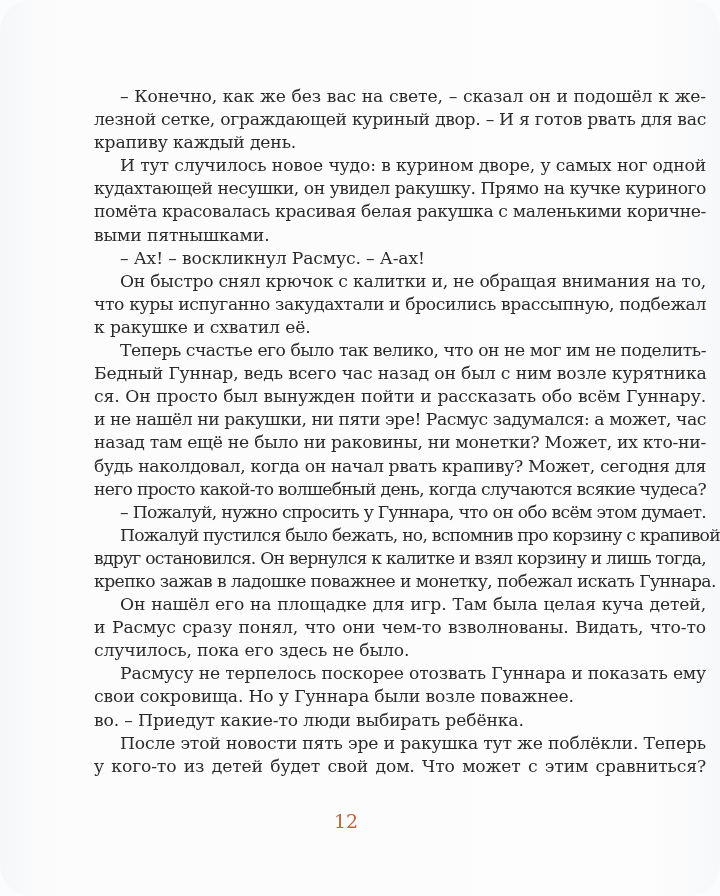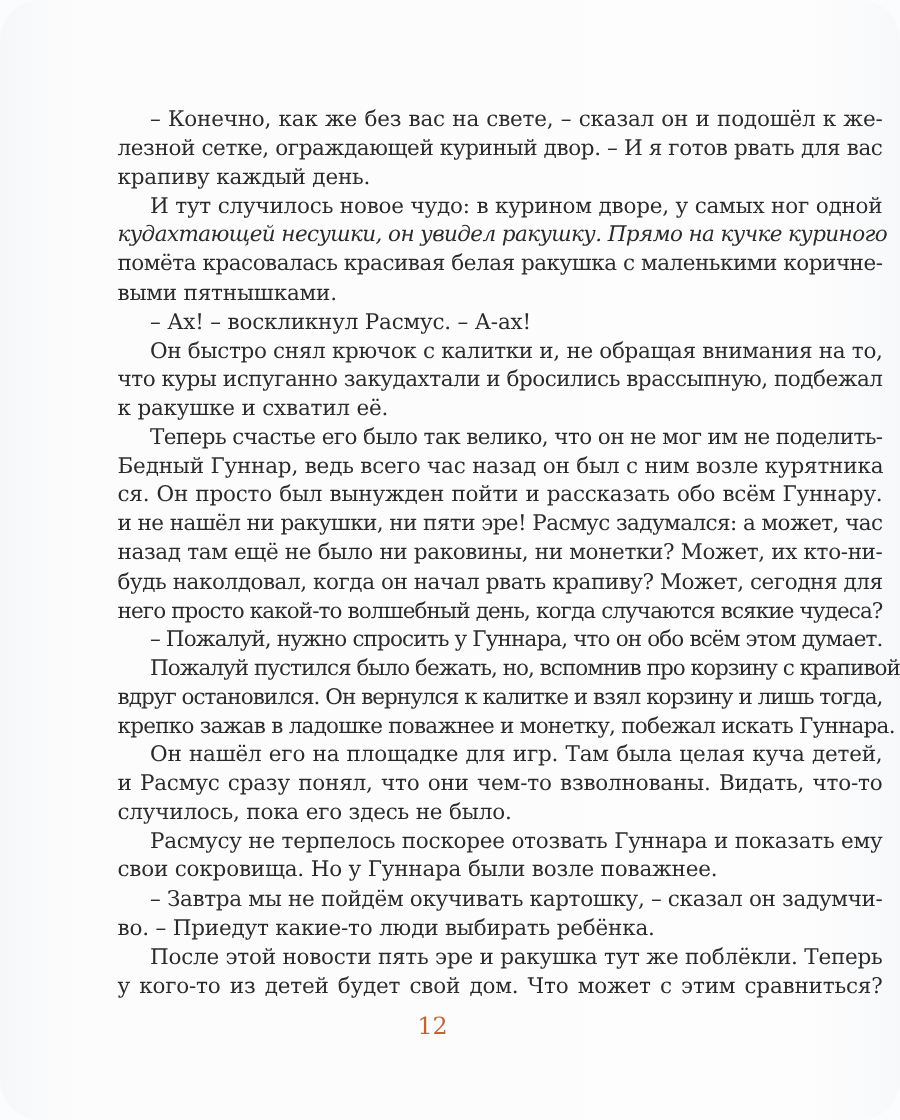--- a/index.html
+++ b/index.html
@@ -44,21 +44,21 @@
   </style>
 </head>
 <body>
 
 <div class="page">
   <div class="text-block" id="text-block">
       <span class="line indent">– Конечно, как же без вас на свете, – сказал он и подошёл к же-</span>
       <span class="line" style="letter-spacing: -0.297px;">лезной сетке, ограждающей куриный двор. – И я готов рвать для вас</span>
       <span class="line last">крапиву каждый день.</span>
       <span class="line indent">И тут случилось новое чудо: в курином дворе, у самых ног одной</span>
-      <span class="line" style="letter-spacing: -0.467px; font-style: italic;">кудахтающей несушки, он увидел ракушку. Прямо на кучке куриного</span>
+      <span class="line" style="letter-spacing: -0.467px;">кудахтающей несушки, он увидел ракушку. Прямо на кучке куриного</span>
       <span class="line" style="letter-spacing: -0.37px;">помёта красовалась красивая белая ракушка с маленькими коричне-</span>
       <span class="line last">выми пятнышками.</span>
       <span class="line indent last">– Ах! – воскликнул Расмус. – А-ах!</span>
       <span class="line indent" style="letter-spacing: -0.252px;">Он быстро снял крючок с калитки и, не обращая внимания на то,</span>
       <span class="line" style="letter-spacing: -0.382px;">что куры испуганно закудахтали и бросились врассыпную, подбежал</span>
       <span class="line last">к ракушке и схватил её.</span>
       <span class="line indent" style="letter-spacing: -0.471px;">Теперь счастье его было так велико, что он не мог им не поделить-</span>
       <span class="line">Бедный Гуннар, ведь всего час назад он был с ним возле курятника</span>
       <span class="line">ся. Он просто был вынужден пойти и рассказать обо всём Гуннару.</span>
       <span class="line" style="letter-spacing: -0.451px;">и не нашёл ни ракушки, ни пяти эре! Расмус задумался: а может, час</span>
@@ -67,19 +67,18 @@
       <span class="line" style="letter-spacing: -0.705px;">него просто какой-то волшебный день, когда случаются всякие чудеса?</span>
       <span class="line indent" style="letter-spacing: -0.681px;">– Пожалуй, нужно спросить у Гуннара, что он обо всём этом думает.</span>
       <span class="line indent" style="letter-spacing: -0.778px;">Пожалуй пустился было бежать, но, вспомнив про корзину с крапивой,</span>
       <span class="line" style="letter-spacing: -0.768px;">вдруг остановился. Он вернулся к калитке и взял корзину и лишь тогда,</span>
       <span class="line" style="letter-spacing: -0.597px;">крепко зажав в ладошке поважнее и монетку, побежал искать Гуннара.</span>
       <span class="line indent">Он нашёл его на площадке для игр. Там была целая куча детей,</span>
       <span class="line">и Расмус сразу понял, что они чем-то взволнованы. Видать, что-то</span>
       <span class="line last">случилось, пока его здесь не было.</span>
       <span class="line indent" style="letter-spacing: -0.182px;">Расмусу не терпелось поскорее отозвать Гуннара и показать ему</span>
       <span class="line last">свои сокровища. Но у Гуннара были возле поважнее.</span>
-      <span class="line indent" style="letter-spacing: -0.25px;">– Завтра мы не пойдём окучивать картошку, – сказал он задумчи-</span>
       <span class="line last">во. – Приедут какие-то люди выбирать ребёнка.</span>
       <span class="line indent" style="letter-spacing: -0.182px;">После этой новости пять эре и ракушка тут же поблёкли. Теперь</span>
       <span class="line">у кого-то из детей будет свой дом. Что может с этим сравниться?</span>
     </div>
   <div class="page-number">12</div>
 </div>
 
 </body></html>

